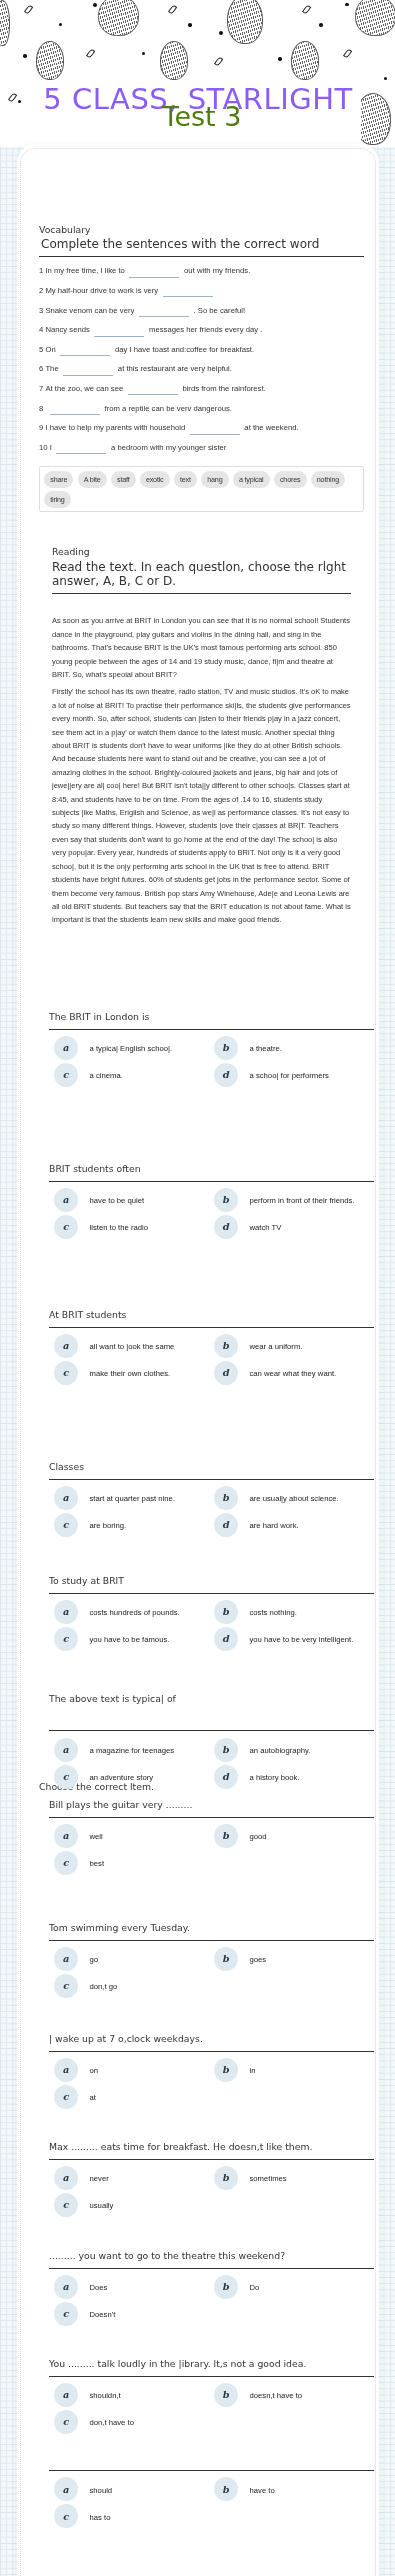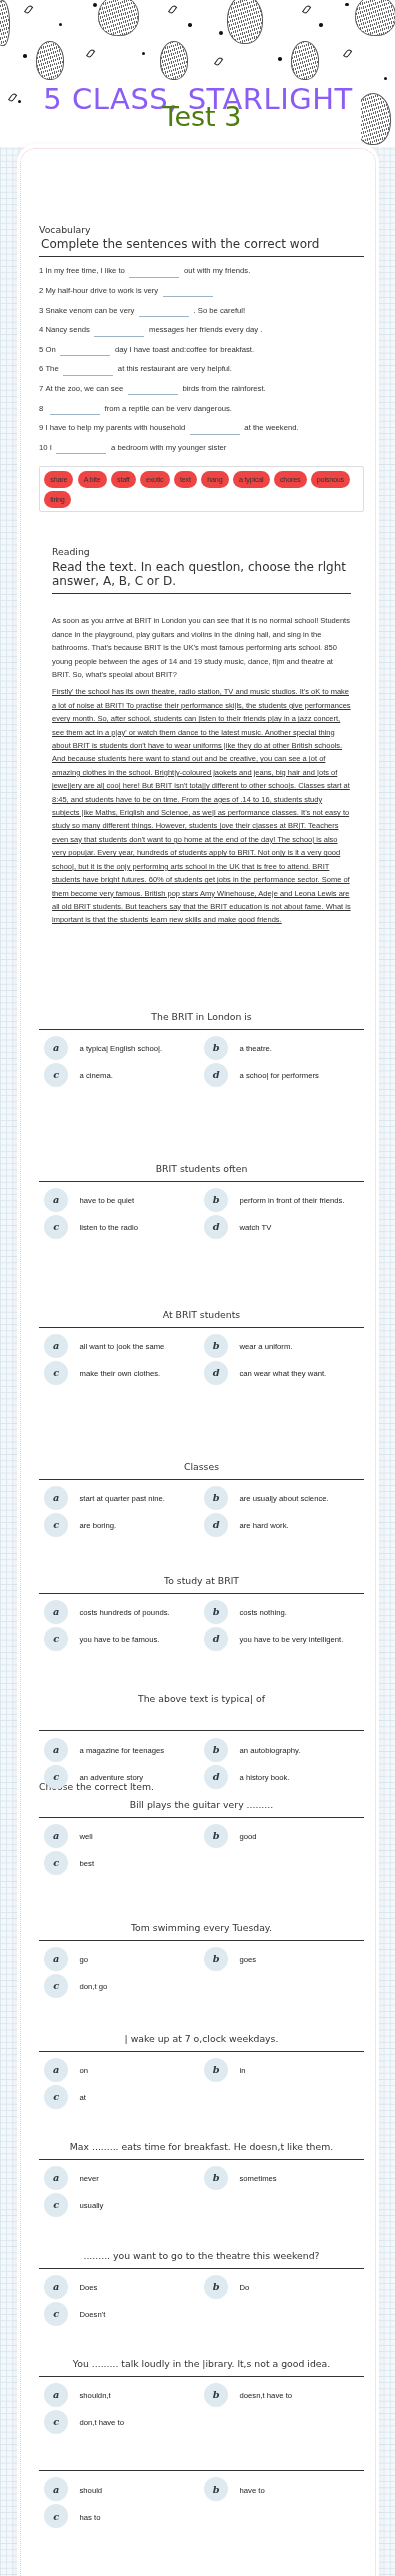--- a/index.html
+++ b/index.html
@@ -104,35 +104,35 @@
   }
   .word-bank {
     margin-top: 11.3px;
     border: 0.5px solid #ddd;
     border-radius: 2.1px;
     padding: 4.1px 4.1px 3.1px 4.1px;
     display: flex; flex-wrap: wrap; gap: 3.1px 4.1px;
     width: 325px;
   }
   .chip {
-    background: #ef4444;
+    background: #e5e5e5;
     border-radius: 9.3px;
     padding: 4.1px 6.2px;
     font-size: 7.2px; color: #333;
     font-family: "Liberation Sans", sans-serif;
     letter-spacing: -0.2px;
   }
   .passage {
     font-family: "Liberation Sans", sans-serif;
     font-size: 7.5px; line-height: 13.4px; color: #333;
     width: 299px;
   }
-  .passage p + p { margin-top: 4.1px; text-decoration: underline; }
-
-  .question { position: absolute; left: 22px; width: 325px; text-align: center; }
+  .passage p + p { margin-top: 4.1px; }
+
+  .question { position: absolute; left: 32px; width: 325px; }
   .q-text {
     font-family: "DejaVu Sans", sans-serif;
     font-size: 9.3px; color: #333; line-height: 13.4px;
   }
   .q-rule { border: 0; border-top: 0.8px solid #333; margin-top: 5.2px; }
   .options {
     display: grid;
     grid-template-columns: 160px 160px;
     row-gap: 3.1px;
     margin-top: 6.2px;
@@ -220,21 +220,21 @@
         </div>
       <div class="word-bank" id="word-bank">
           <span class="chip">share</span>
           <span class="chip">A bite</span>
           <span class="chip">staff</span>
           <span class="chip">exotic</span>
           <span class="chip">text</span>
           <span class="chip">hang</span>
           <span class="chip">a typical</span>
           <span class="chip">chores</span>
-          <span class="chip">poisnous</span>
+          <span class="chip">nothing</span>
           <span class="chip">tiring</span>
         </div>
     </div>
 
     <div class="section" style="top:402px;left:35px;width:299px;">
       <div class="section-title">Reading</div>
       <div class="instruction" style="margin-top:3.1px;width:299px;">Read the text. In each questlon, choose the rlght answer, A, B, C or D.</div>
       <hr class="rule" style="margin-top:5.2px;">
       <div class="passage" style="margin-top:20px;">
         <p>As soon as you arrive at BRIT in London you can see that it is no normal school! Students dance in the playground, play guitars and violins in the dining hall, and sing in the bathrooms. That's because BRIT is the UK's most famous performing arts school. 850 young people between the ages of 14 and 19 study music, dance, fi|m and theatre at BRIT. So, what's speoial about BRIT?</p>

